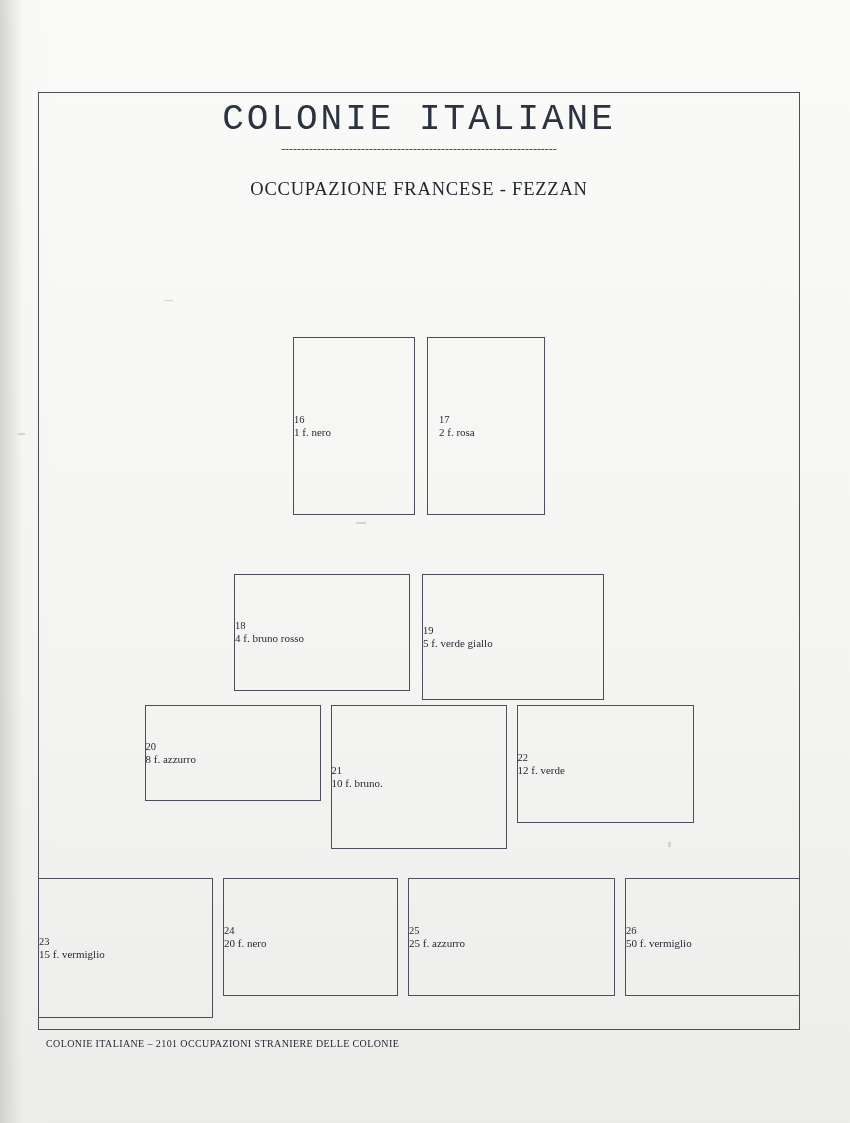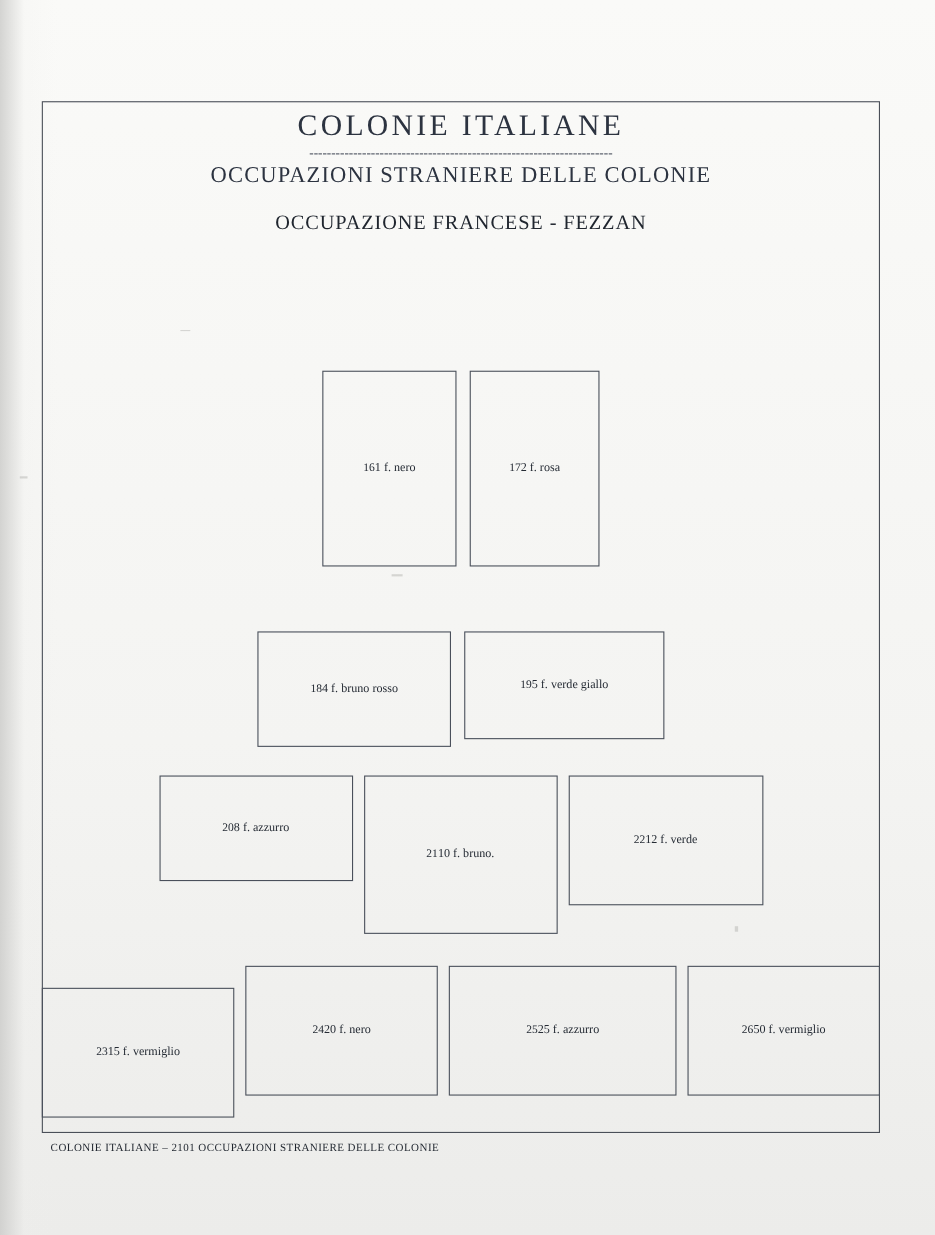--- a/index.html
+++ b/index.html
@@ -38,24 +38,24 @@
   
   #header {
     position: absolute;
     left: 38px;
     top: 100px;
     width: 762px;
     text-align: center;
     color: #2c3340;
   }
   #title-main {
-    font-size: 27px;
+    font-size: 36px;
     letter-spacing: 3.0px;
     line-height: 1.1;
-    font-family: Liberation Serif, serif;
+    font-family: Liberation Mono, monospace;
   }
   #title-rule {
     font-size: 12px;
     letter-spacing: 0px;
     color: #3a4150;
     margin-top: 2px;
     margin-bottom: 1px;
     font-family: "Liberation Serif", serif;
     white-space: nowrap;
     overflow: hidden;
@@ -78,22 +78,22 @@
     position: absolute;
     display: flex;
     justify-content: center;
   }
   .slot {
     position: relative;
     border: 1px solid #4a505b;
     box-sizing: border-box;
     background: transparent;
     display: flex;
-    flex-direction: row;
-    align-items: center;
+    flex-direction: column;
+    align-items: flex-start;
     justify-content: center;
   }
   .slot .num {
     font-size: 10.5px;
     color: #252b34;
     line-height: 1.25;
     font-family: "Liberation Serif", serif;
   }
   .slot .desc {
     font-size: 11px;
@@ -128,41 +128,40 @@
   <div class="speck" style="left:18px; top:433px; width:7px; height:2px;"></div>
   <div class="speck" style="left:164px; top:300px; width:9px; height:1px;"></div>
   <div class="speck" style="left:668px; top:842px; width:3px; height:5px;"></div>
   <div class="speck" style="left:356px; top:522px; width:10px; height:2px;"></div>
 
   <div id="page-frame"></div>
 
   <div id="header">
     <div id="title-main">COLONIE ITALIANE</div>
     <div id="title-rule">---------------------------------------------------------------------</div>
-    <div id="title-sub">OCCUPAZIONI STRANIERE DELLE COLONIE</div>
     <div id="title-section">OCCUPAZIONE FRANCESE   -   FEZZAN</div>
   </div>
 
   <div class="row" style="left:38px; top:337px; width:762px; gap:12px;">
     <div class="slot" style="width:122px; height:178px;">
       <div class="num">16</div>
       <div class="desc">1 f. nero</div>
     </div>
-    <div class="slot" style="width:118px; height:178px;">
+    <div class="slot" style="width:118px; height:178px;padding-left:11px;">
       <div class="num">17</div>
       <div class="desc">2 f. rosa</div>
     </div>
   </div>
 
   <div class="row" style="left:38px; top:574px; width:762px; gap:12px;">
-    <div class="slot" style="width:176px; height:105px;">
+    <div class="slot" style="width:176px; height:117px;">
       <div class="num">18</div>
       <div class="desc">4 f. bruno rosso</div>
     </div>
-    <div class="slot" style="width:182px; height:98px;">
+    <div class="slot" style="width:182px; height:126px;">
       <div class="num">19</div>
       <div class="desc">5 f. verde giallo</div>
     </div>
   </div>
 
   <div class="row" style="left:38px; top:705px; width:762px; gap:10px;">
     <div class="slot" style="width:176px; height:96px;">
       <div class="num">20</div>
       <div class="desc">8 f. azzurro</div>
     </div>
@@ -170,21 +169,21 @@
       <div class="num">21</div>
       <div class="desc">10 f. bruno.</div>
     </div>
     <div class="slot" style="width:177px; height:118px;">
       <div class="num">22</div>
       <div class="desc">12 f. verde</div>
     </div>
   </div>
 
   <div class="row" style="left:38px; top:878px; width:762px; gap:10px;">
-    <div class="slot" style="width:176px; height:118px;margin-top:20px;">
+    <div class="slot" style="width:176px; height:140px;">
       <div class="num">23</div>
       <div class="desc">15 f. vermiglio</div>
     </div>
     <div class="slot" style="width:176px; height:118px;">
       <div class="num">24</div>
       <div class="desc">20 f. nero</div>
     </div>
     <div class="slot" style="width:208px; height:118px;">
       <div class="num">25</div>
       <div class="desc">25 f. azzurro</div>

